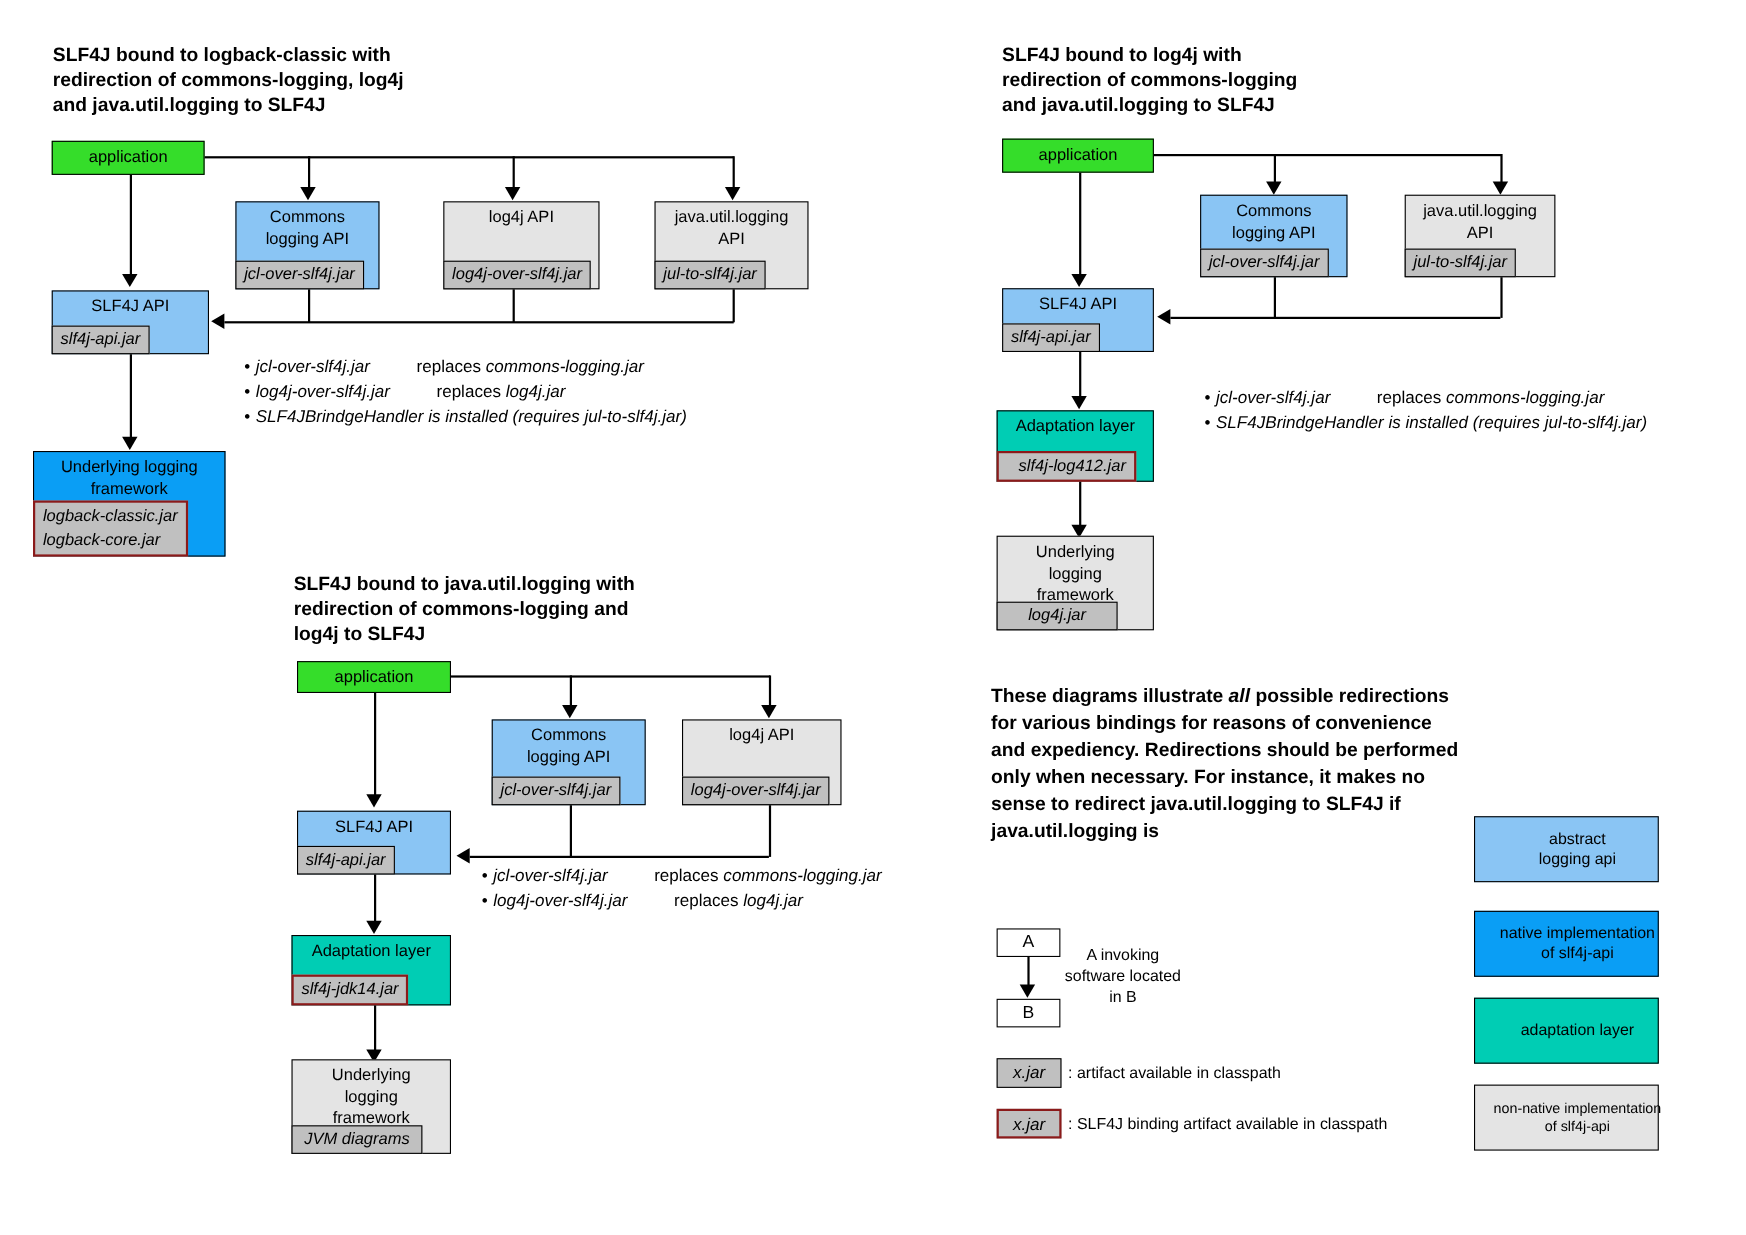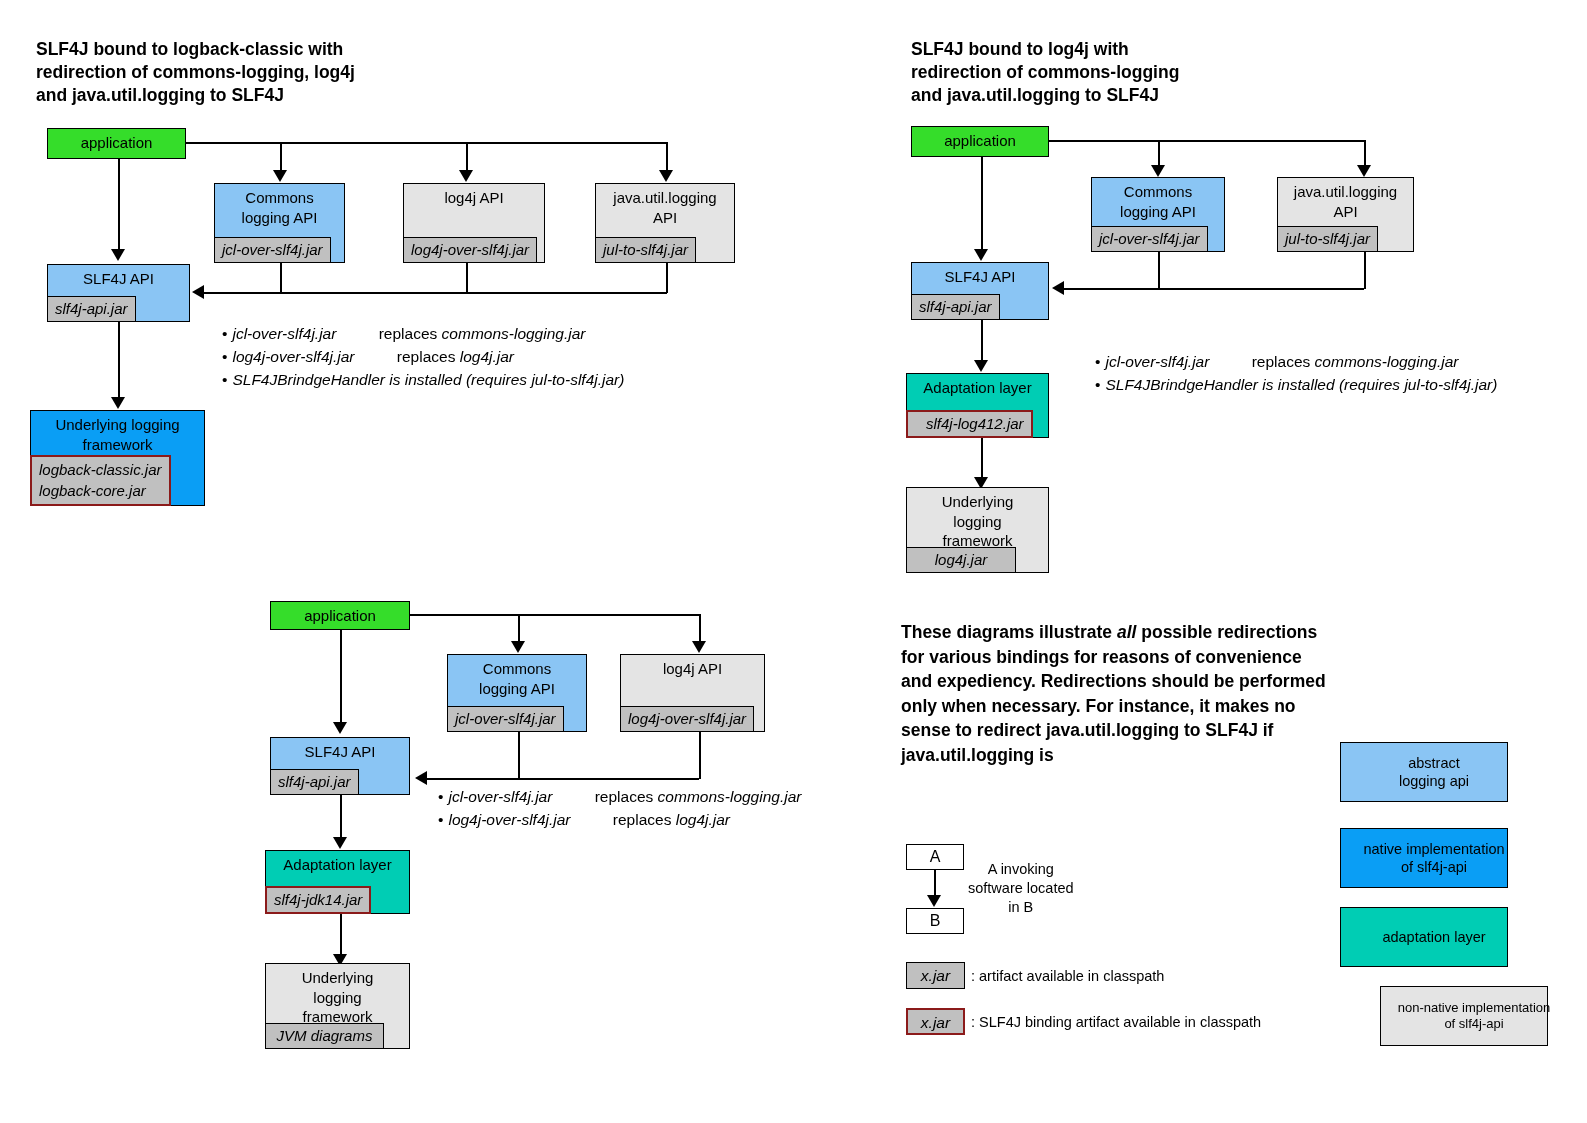--- a/index.html
+++ b/index.html
@@ -48,28 +48,28 @@
   .lgbox{position:absolute;box-sizing:border-box;border:1.4px solid #000;
          background:#fff;text-align:center;font-size:16px;color:#000;}
   .lgtxt{position:absolute;font-size:14.5px;line-height:19px;color:#000;text-align:center;}
   .lgjar{position:absolute;box-sizing:border-box;background:#c0c0c0;
          border:1.3px solid #000;font-style:italic;font-size:15.5px;color:#000;
          text-align:center;line-height:26px;}
   .lgjar.binding{border:2.2px solid #8b1a1a;}
   .swatch{position:absolute;box-sizing:border-box;border:1.4px solid #000;
           text-align:center;font-size:14.5px;line-height:18px;color:#000;
           display:flex;align-items:center;justify-content:center;padding-left:20px;}
-  .swatch.tiny{font-size:13px;line-height:16.5px;margin-left:40px;}
+  .swatch.tiny{font-size:13px;line-height:16.5px;}
 </style>
 </head>
 <body>
 
 <div class="stage">
 
-  <div class="dtitle" style="left: 36px; top: 38px; white-space: pre;">SLF4J bound to logback-classic with
+  <div class="dtitle" style="left: 48px; top: 38px; white-space: pre;">SLF4J bound to logback-classic with
 redirection of commons-logging, log4j
 and java.util.logging to SLF4J</div>
 
   <div class="node" style="left:47px;top:128px;width:139px;height:31px;background:#35dd2a;">
     <div class="ttl">application</div>
   </div>
 
   <div class="ln lh" style="left:186px;top:142px;width:481px;"></div>
 
   <div class="ln lv" style="left:280px;top:142px;height:31px;"></div>
@@ -187,20 +187,23 @@
     <div class="jar" style="left:-1px;bottom:-1px;width:110px;text-align:center;">log4j.jar</div>
   </div>
 
   <div class="bullets" style="left:1095px;top:350px;">
     <div class="li"><span>jcl-over-slf4j.jar</span>
       <span class="rm">replaces</span>
       <span>commons-logging.jar</span></div>
     <div class="li"><span>SLF4JBrindgeHandler is installed (requires jul-to-slf4j.jar)</span></div>
   </div>
 
+  <div class="dtitle" style="left: 267px; top: 519px; white-space: pre;">SLF4J bound to java.util.logging with
+redirection of commons-logging and
+log4j to SLF4J</div>
 
   <div class="node" style="left:270px;top:601px;width:140px;height:29px;background:#35dd2a;">
     <div class="ttl">application</div>
   </div>
 
   <div class="ln lh" style="left:410px;top:614px;width:290px;"></div>
   <div class="ln lv" style="left:518px;top:614px;height:30px;"></div>
   <div class="ar-down" style="left:511px;top:641px;"></div>
   <div class="ln lv" style="left:699px;top:614px;height:30px;"></div>
   <div class="ar-down" style="left:692px;top:641px;"></div>

